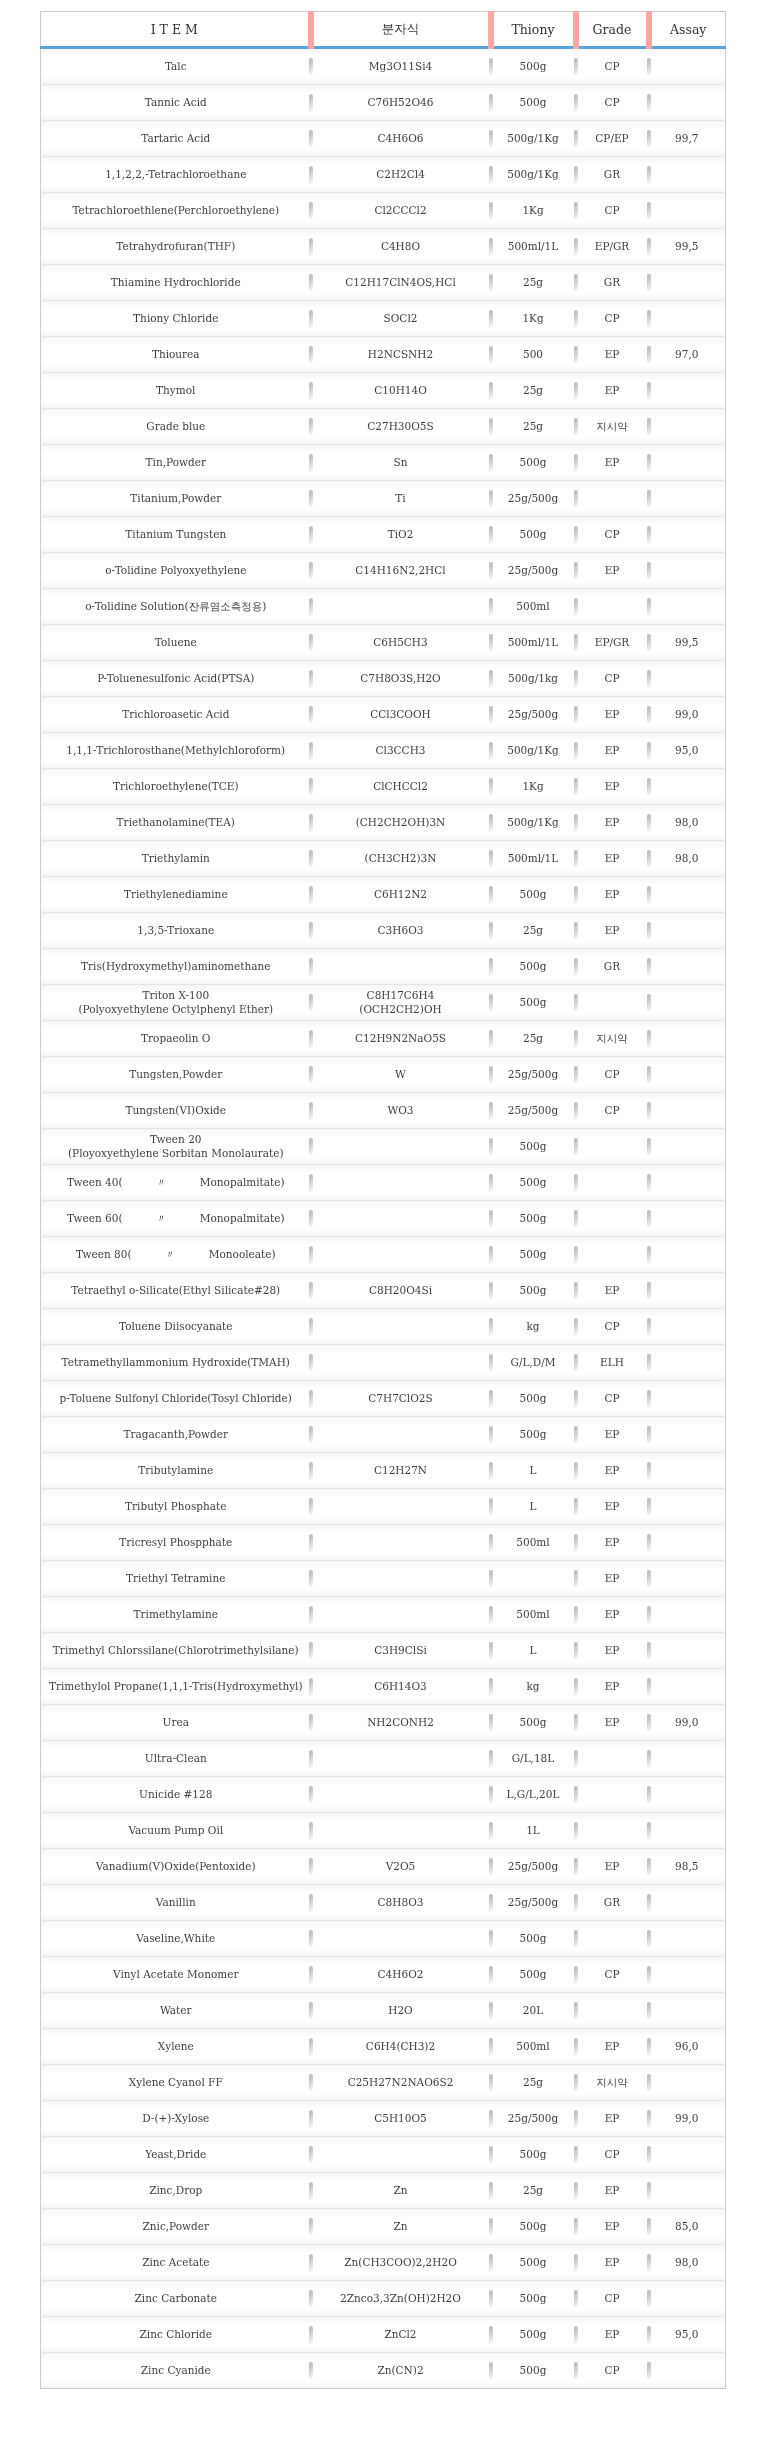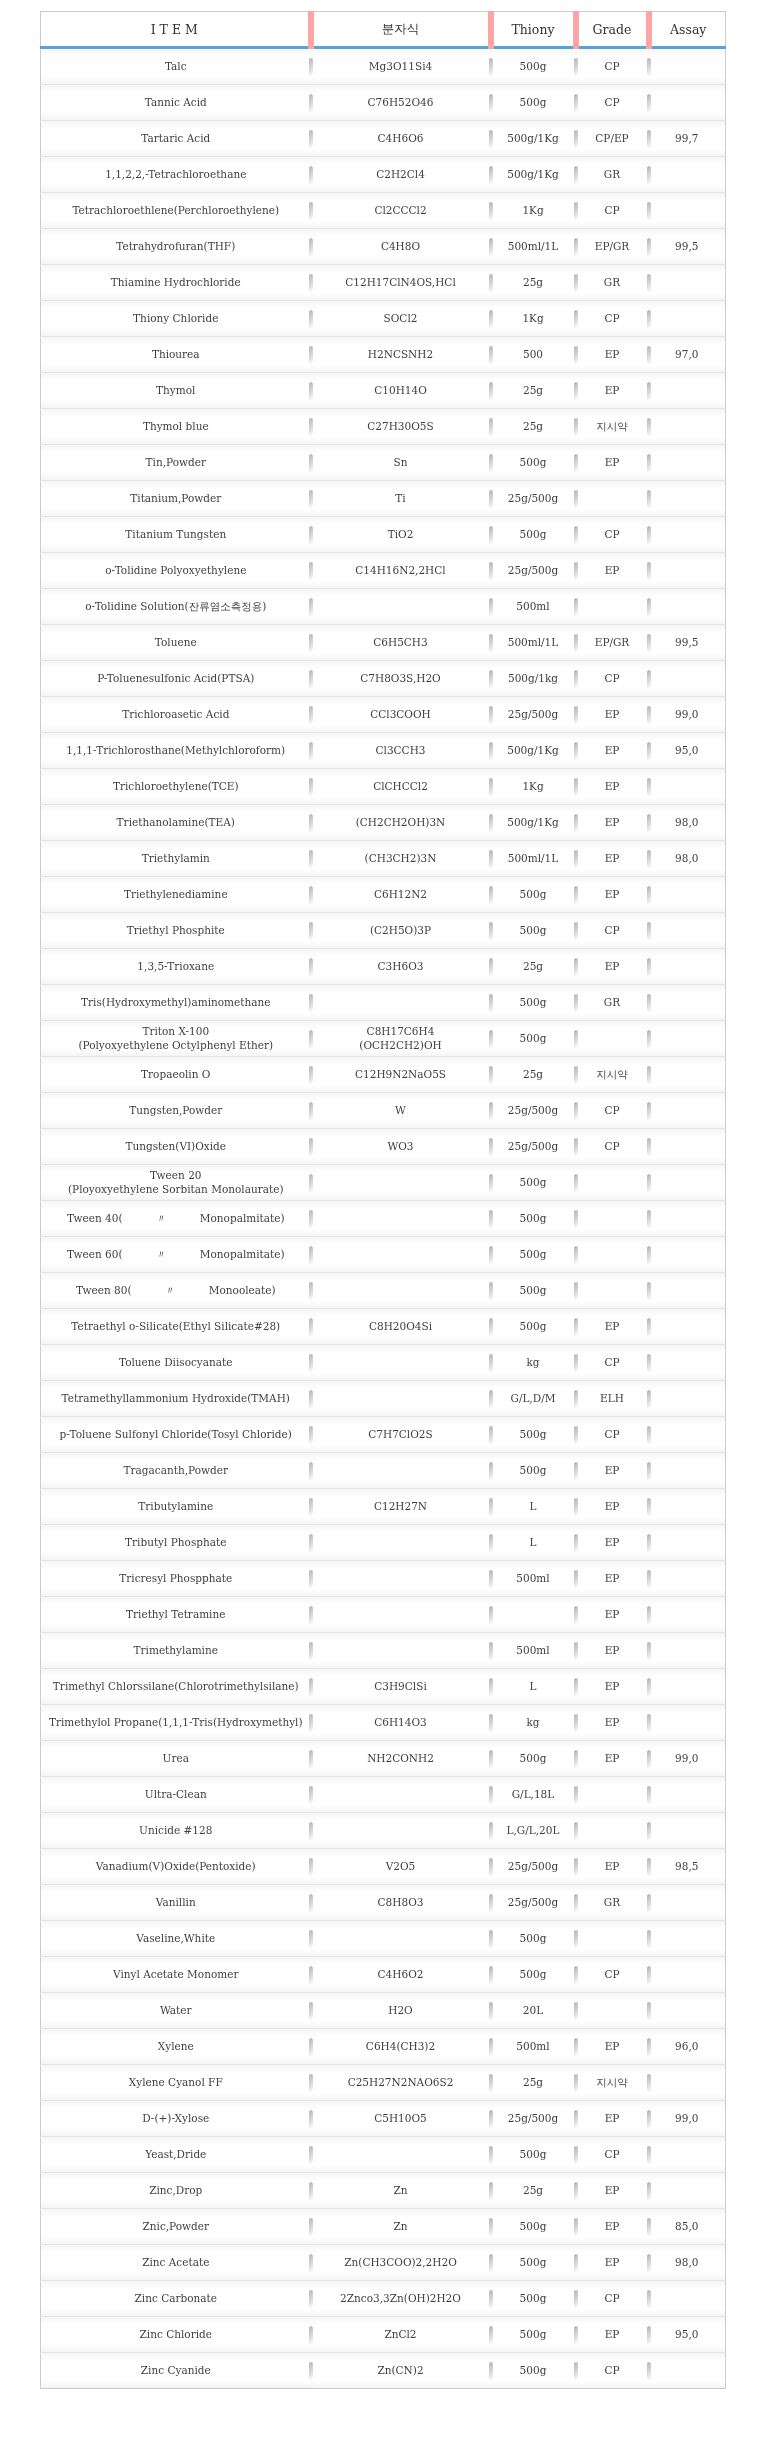--- a/index.html
+++ b/index.html
@@ -141,21 +141,21 @@
           <td>97,0</td>
         </tr>
         <tr>
           <td>Thymol</td>
           <td>C10H14O</td>
           <td>25g</td>
           <td>EP</td>
           <td></td>
         </tr>
         <tr>
-          <td>Thymol blue</td>
+          <td>Grade blue</td>
           <td>C27H30O5S</td>
           <td>25g</td>
           <td>지시약</td>
           <td></td>
         </tr>
         <tr>
           <td>Tin,Powder</td>
           <td>Sn</td>
           <td>500g</td>
           <td>EP</td>
@@ -239,27 +239,20 @@
           <td>98,0</td>
         </tr>
         <tr>
           <td>Triethylenediamine</td>
           <td>C6H12N2</td>
           <td>500g</td>
           <td>EP</td>
           <td></td>
         </tr>
         <tr>
-          <td>Triethyl Phosphite</td>
-          <td>(C2H5O)3P</td>
-          <td>500g</td>
-          <td>CP</td>
-          <td></td>
-        </tr>
-        <tr>
           <td>1,3,5-Trioxane</td>
           <td>C3H6O3</td>
           <td>25g</td>
           <td>EP</td>
           <td></td>
         </tr>
         <tr>
           <td>Tris(Hydroxymethyl)aminomethane</td>
           <td></td>
           <td>500g</td>
@@ -420,20 +413,27 @@
           <td>Ultra-Clean</td>
           <td></td>
           <td>G/L,18L</td>
           <td></td>
           <td></td>
         </tr>
         <tr>
           <td>Unicide #128</td>
           <td></td>
           <td>L,G/L,20L</td>
+          <td></td>
+          <td></td>
+        </tr>
+        <tr>
+          <td>Vacuum Pump Oil</td>
+          <td></td>
+          <td>1L</td>
           <td></td>
           <td></td>
         </tr>
         <tr>
           <td>Vanadium(V)Oxide(Pentoxide)</td>
           <td>V2O5</td>
           <td>25g/500g</td>
           <td>EP</td>
           <td>98,5</td>
         </tr>

